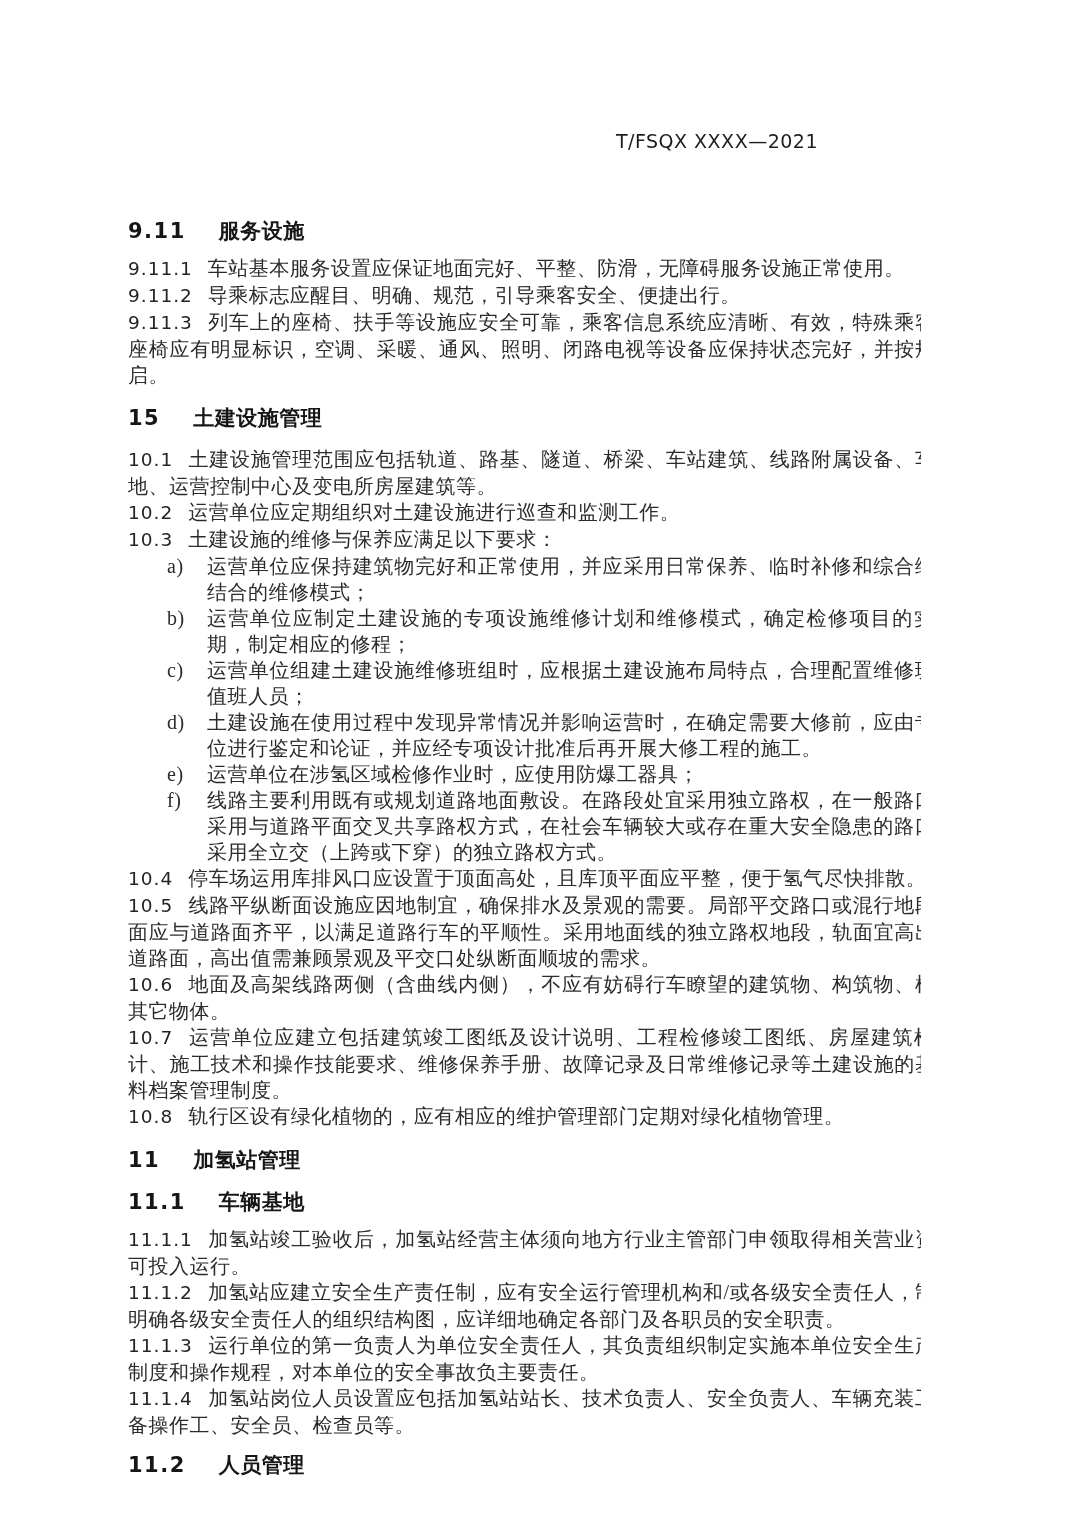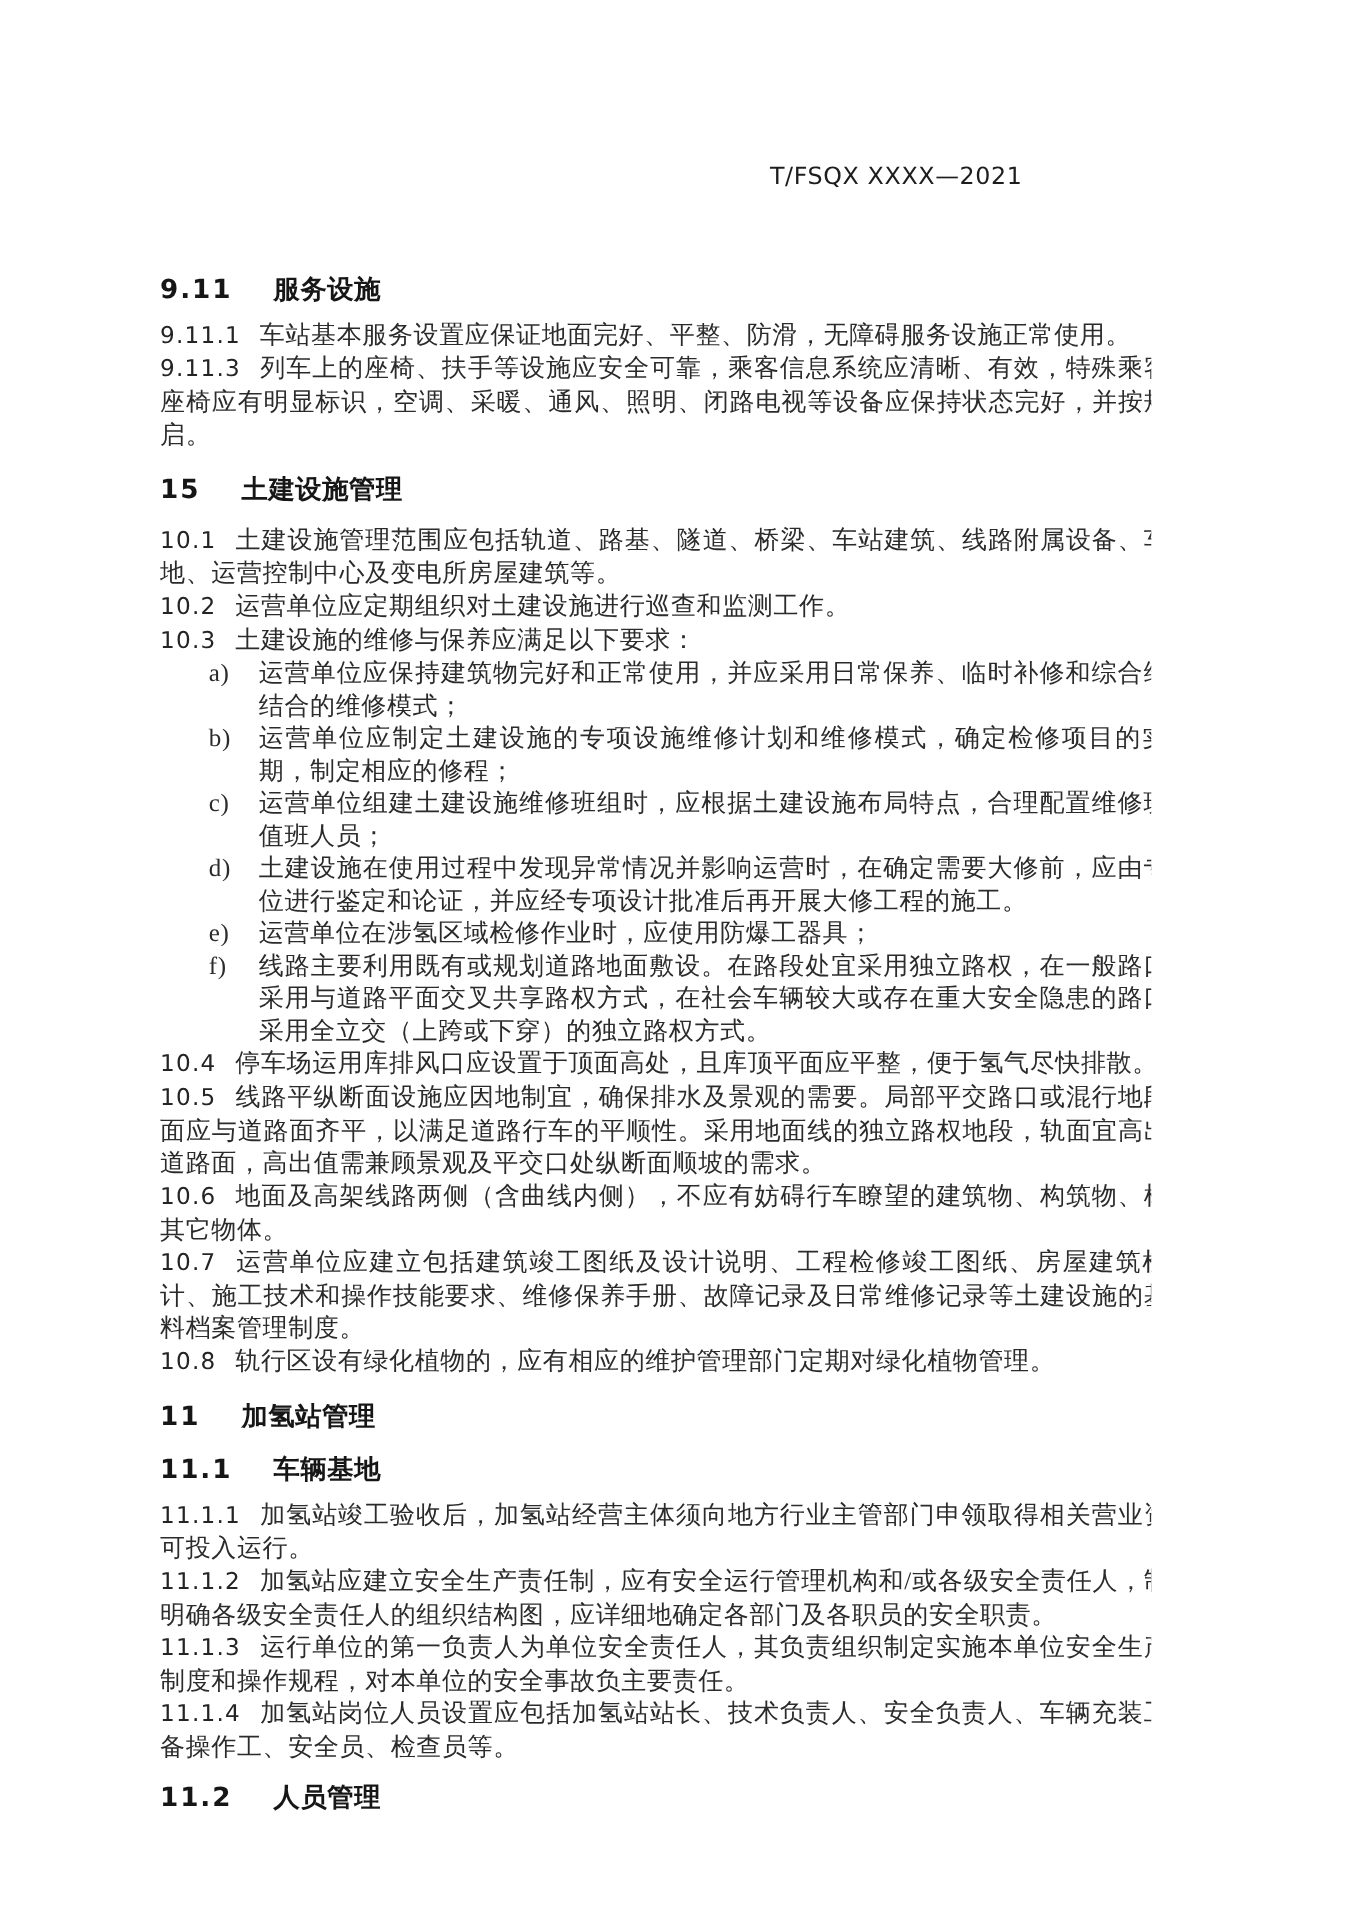--- a/index.html
+++ b/index.html
@@ -79,20 +79,21 @@
 <body>
 
 <div class="page">
   <div class="doc-header">
     <span>T/FSQX XXXX—2021</span>
   </div>
 
   <div class="content" id="doc-content">
       <p class="heading h2"><span class="num">9.11</span><span class="txt">服务设施</span></p>
       <p class="clause"><span class="num">9.11.1</span><span class="txt">车站基本服务设置应保证地面完好、平整、防滑，无障碍服务设施正常使用。</span></p>
+      <p class="clause"><span class="num">9.11.2</span><span class="txt">导乘标志应醒目、明确、规范，引导乘客安全、便捷出行。</span></p>
       <p class="clause"><span class="num">9.11.3</span><span class="txt">列车上的座椅、扶手等设施应安全可靠，乘客信息系统应清晰、有效，特殊乘客优先座椅应有明显标识，空调、采暖、通风、照明、闭路电视等设备应保持状态完好，并按规定开启。</span></p>
       <p class="heading h1"><span class="num">15</span><span class="txt">土建设施管理</span></p>
       <p class="clause"><span class="num">10.1</span><span class="txt">土建设施管理范围应包括轨道、路基、隧道、桥梁、车站建筑、线路附属设备、车辆基地、运营控制中心及变电所房屋建筑等。</span></p>
       <p class="clause"><span class="num">10.2</span><span class="txt">运营单位应定期组织对土建设施进行巡查和监测工作。</span></p>
       <p class="clause"><span class="num">10.3</span><span class="txt">土建设施的维修与保养应满足以下要求：</span></p>
       <p class="item"><span class="num">a)</span><span class="txt">运营单位应保持建筑物完好和正常使用，并应采用日常保养、临时补修和综合维修相结合的维修模式；</span></p>
       <p class="item"><span class="num">b)</span><span class="txt">运营单位应制定土建设施的专项设施维修计划和维修模式，确定检修项目的实施周期，制定相应的修程；</span></p>
       <p class="item"><span class="num">c)</span><span class="txt">运营单位组建土建设施维修班组时，应根据土建设施布局特点，合理配置维修班组和值班人员；</span></p>
       <p class="item"><span class="num">d)</span><span class="txt">土建设施在使用过程中发现异常情况并影响运营时，在确定需要大修前，应由专业单位进行鉴定和论证，并应经专项设计批准后再开展大修工程的施工。</span></p>
       <p class="item"><span class="num">e)</span><span class="txt">运营单位在涉氢区域检修作业时，应使用防爆工器具；</span></p>

